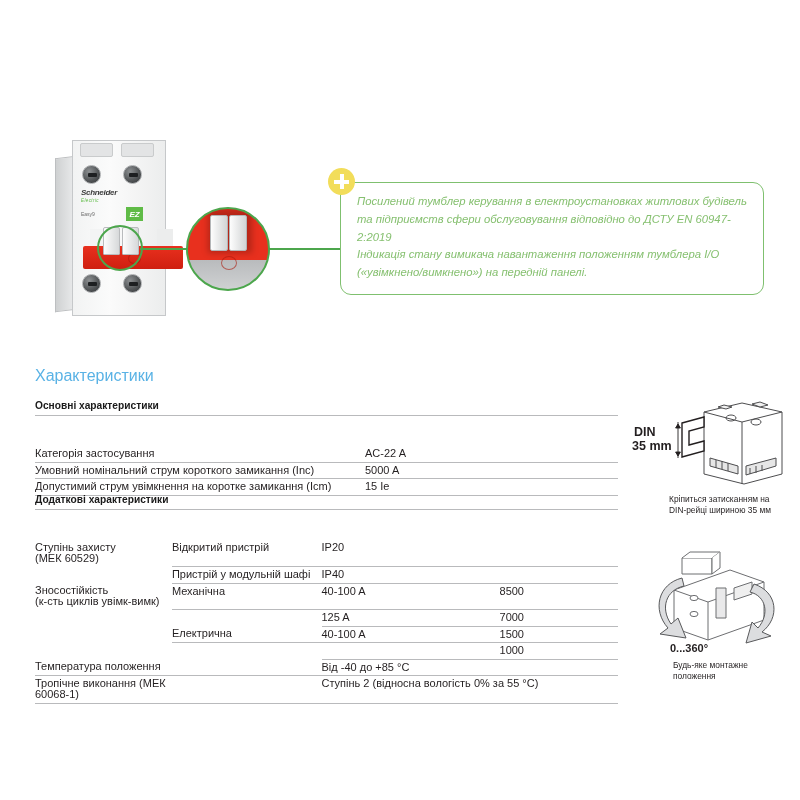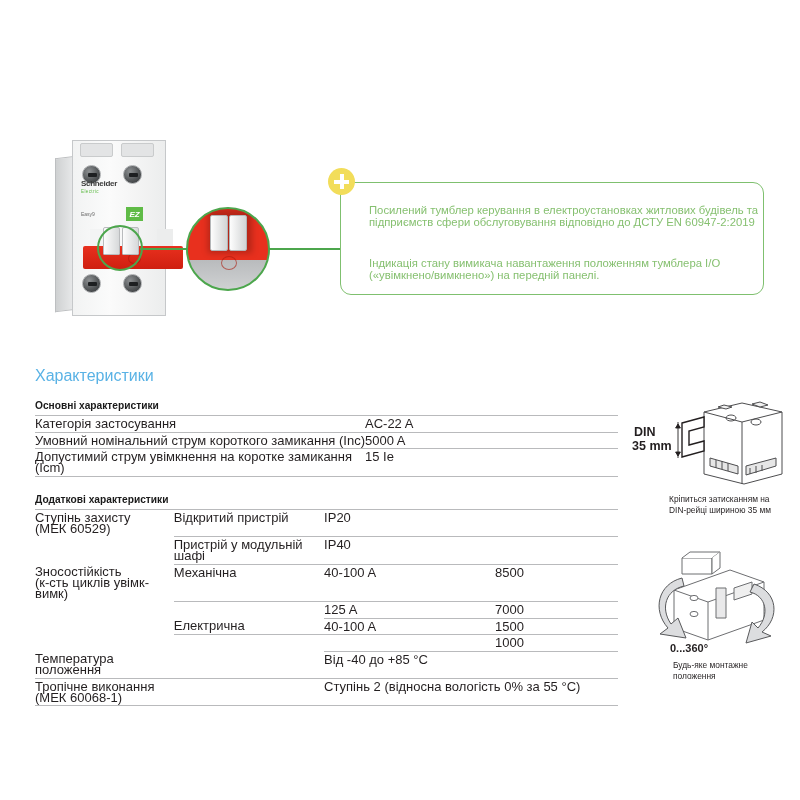--- a/index.html
+++ b/index.html
@@ -26,22 +26,22 @@
   .dev-topnotch{position:absolute;top:2px;width:33px;height:14px;
     background:#e3e4e5;border:1px solid #c9cbcc;border-radius:2px;box-sizing:border-box;}
   .dev-topnotch.a{left:7px;} .dev-topnotch.b{left:48px;}
   .screw{position:absolute;width:19px;height:19px;border-radius:50%;
     background:radial-gradient(circle at 36% 32%,#8d9092 0%,#55585a 55%,#2e3133 100%);
     border:1px solid #a9abad;box-sizing:border-box;}
   .screw::after{content:"";position:absolute;left:5px;top:7px;width:9px;height:4px;
     background:#1d1f21;border-radius:1px;}
   .screw.t1{left:9px;top:24px;} .screw.t2{left:50px;top:24px;}
   .screw.b1{left:9px;top:133px;} .screw.b2{left:50px;top:133px;}
-  .brand{position:absolute;left:8px;top:39px;width:78px;font-size:8px;line-height:8px;
-    color:#3b3b3b;font-weight:bold;letter-spacing:-.3px;}
+  .brand{position:absolute;left:8px;top:48px;width:78px;font-size:8px;line-height:8px;
+    color:#3b3b3b;font-weight:bold;letter-spacing:-.3px;font-style:italic;}
   .brand .sub{font-size:4.5px;font-weight:normal;color:#5fbb46;letter-spacing:.4px;}
   .model{position:absolute;left:8px;top:70px;font-size:5px;color:#6b6b6b;}
   .ezbadge{position:absolute;left:53px;top:66px;width:17px;height:14px;background:#5fbb46;
     display:flex;align-items:center;justify-content:center;color:#fff;font-size:8px;
     font-weight:bold;font-style:italic;}
   .redbar{position:absolute;left:10px;top:105px;width:100px;height:23px;
     background:linear-gradient(180deg,#e8301e,#cf1f10);border-radius:2px;}
   .redbar::after{content:"";position:absolute;left:45px;top:7px;width:11px;height:9px;
     border:1px solid #a5180d;border-radius:50%;opacity:.55;}
   .togg{position:absolute;top:86px;width:17px;height:28px;border-radius:2px 2px 1px 1px;
@@ -65,37 +65,37 @@
   .mag-small{position:absolute;left:97px;top:225px;width:46px;height:46px;border-radius:50%;
     border:2px solid #4CA64C;box-sizing:border-box;}
 
   .leadline{position:absolute;height:2px;background:#4CA64C;}
   .lead-a{left:140px;top:248px;width:48px;}
   .lead-b{left:268px;top:248px;width:73px;}
 
   
   .callout{position:absolute;left:340px;top:182px;width:424px;height:113px;
     border:1.6px solid #7FC06F;border-radius:11px;box-sizing:border-box;background:#fff;}
-  .callout p{margin:12px;color:#86C070;font-size:11.3px;line-height:12px;}
+  .callout p{margin:0;color:#86C070;font-size:11.3px;line-height:18px;font-style:italic;}
   .callout .p1{position:absolute;left:16px;top:9px;width:396px;}
   .callout .p2{position:absolute;left:16px;top:62px;width:396px;}
   .plus{position:absolute;left:328px;top:168px;width:27px;height:27px;border-radius:50%;
     background:#F2DD5A;display:flex;align-items:center;justify-content:center;}
   .plus span{display:block;position:relative;width:15px;height:15px;}
   .plus span::before,.plus span::after{content:"";position:absolute;background:#fff;}
   .plus span::before{left:5.5px;top:0;width:4.5px;height:15px;}
   .plus span::after{left:0;top:5.5px;width:15px;height:4.5px;}
 
   
   .spec-title{position:absolute;left:35px;top:367px;font-size:16px;color:#59B2E5;}
   .tbl-head{font-size:10.2px;font-weight:bold;color:#1a1a1a;}
   .t1head{position:absolute;left:35px;top:400px;}
   .t2head{position:absolute;left:35px;top:494px;}
 
-  table.spec{position:absolute;border-collapse:collapse;font-size:13px;color:#231f20;}
+  table.spec{position:absolute;border-collapse:collapse;font-size:11px;color:#231f20;margin-top:30px;}
   table.spec td{padding:2px 0 2.5px 0;vertical-align:top;line-height:11px;
     border-bottom:0.8px solid #b9babc;}
   table.spec td.num{text-align:right;padding-right:94px;}
   .topline{position:absolute;height:0.8px;background:#b9babc;}
 
   
   .dia{position:absolute;}
   .dia-cap{position:absolute;font-size:8.4px;line-height:10.5px;color:#231f20;margin-left:35px;}
 </style>
 </head>

